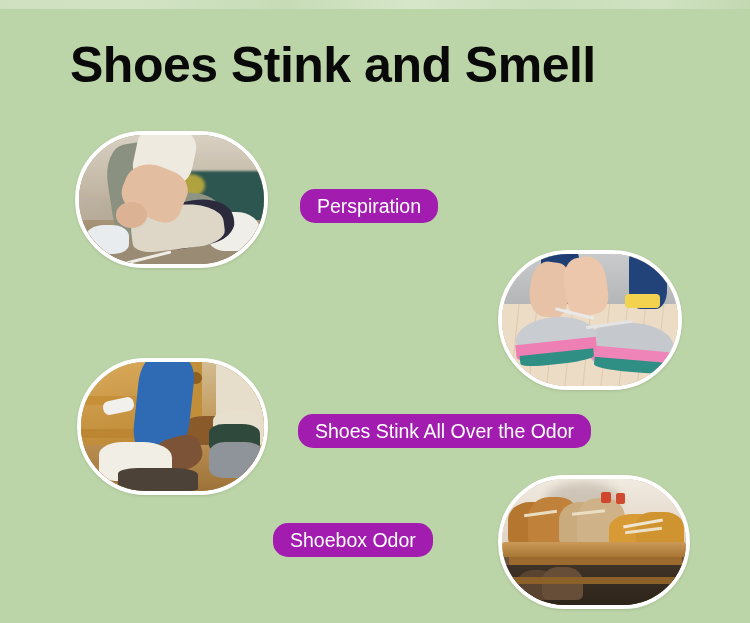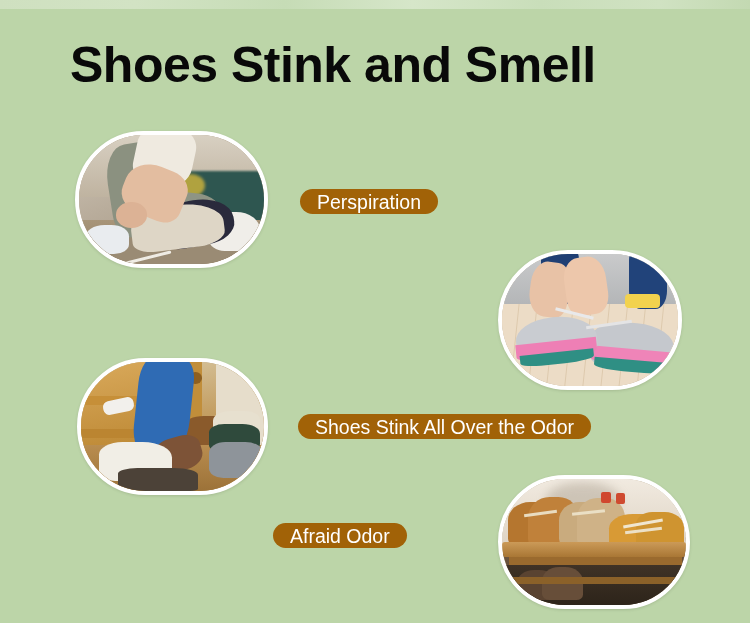--- a/index.html
+++ b/index.html
@@ -146,24 +146,24 @@
   .p4-laceB  { left:38%; top:25%; width:18%; height:3px; background:#eadfc5; transform: rotate(-6deg); }
   .p4-darkA  { left:8%; top:72%; width:22%; height:24%; background:#5a4331; border-radius:42% 44% 16% 18%; }
   .p4-darkB  { left:22%; top:70%; width:22%; height:26%; background:#674e39; border-radius:42% 44% 16% 18%; }
 
   
   .pill {
     position: absolute;
     display: flex;
     align-items: center;
     justify-content: center;
-    height: 25px;
+    height: 34px;
     padding: 0 17px;
     border-radius: 15px;
-    background: #a16207;
+    background: #a21caf;
     color: #ffffff;
     font-size: 19.5px;
     line-height: 30px;
     white-space: nowrap;
   }
   #pill-1 { left: 300px; top: 189px; }
   #pill-2 { left: 184px; top: 300px; }
   #pill-3 { left: 298px; top: 414px; }
   #pill-4 { left: 273px; top: 523px; }
 </style>
@@ -261,15 +261,15 @@
       <div class="sh p4-plank2"></div>
       <div class="sh p4-lower"></div>
       <div class="sh p4-darkA"></div>
       <div class="sh p4-darkB"></div>
       <div class="sh p4-lshelf"></div>
     </div>
   </div>
 
   <div class="pill" id="pill-1">Perspiration</div>
   <div class="pill" id="pill-3">Shoes Stink All Over the Odor</div>
-  <div class="pill" id="pill-4">Afraid Odor</div>
+  <div class="pill" id="pill-4">Shoebox Odor</div>
 
 </div>
 
 </body></html>

